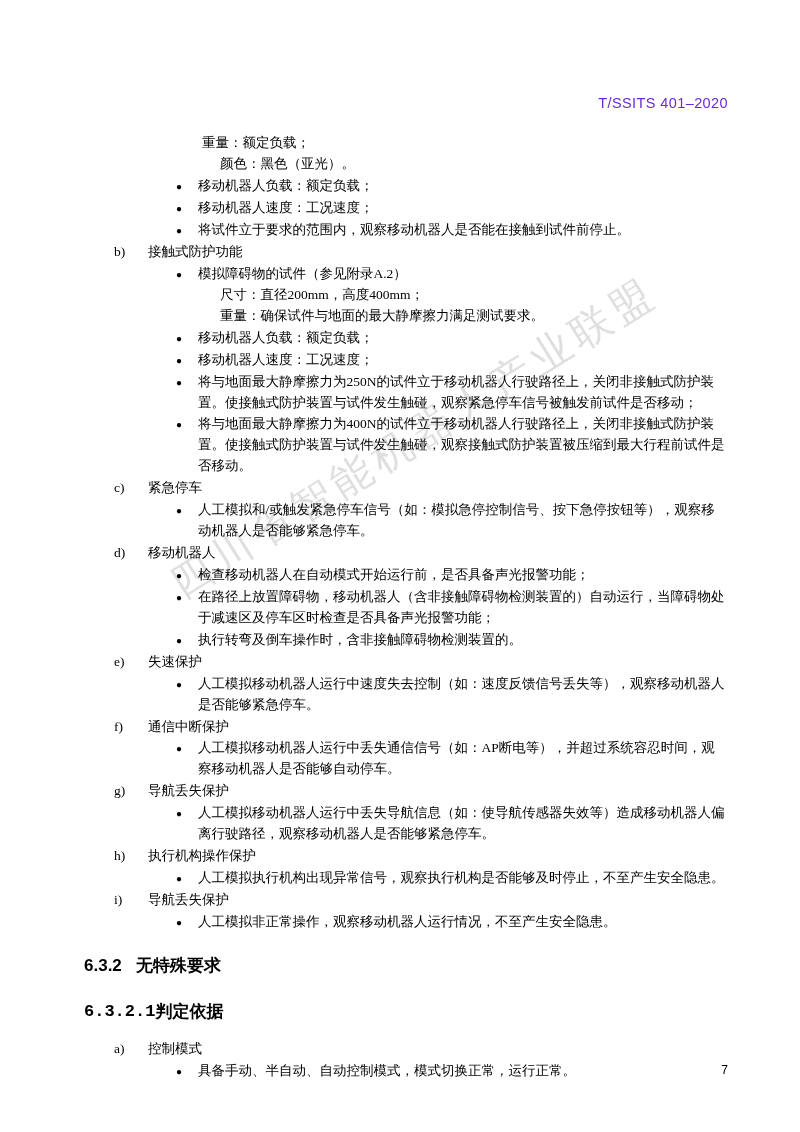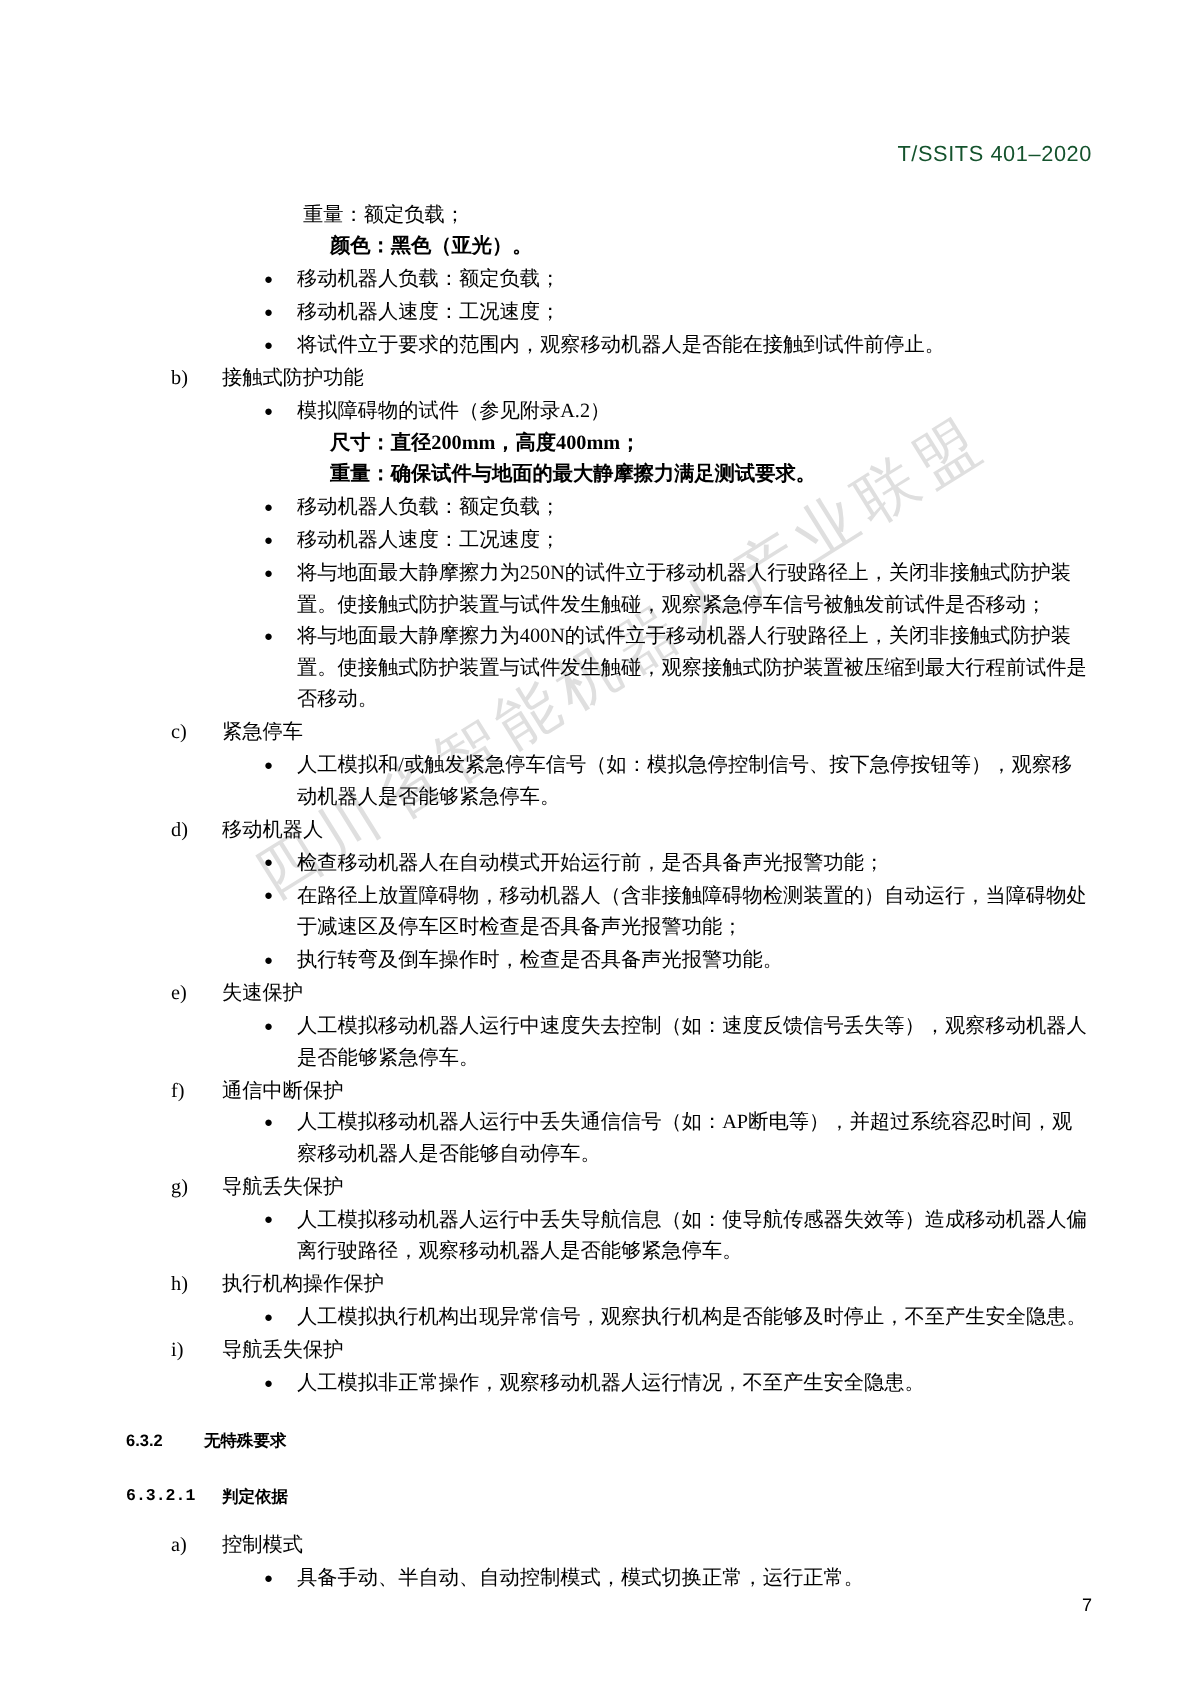--- a/index.html
+++ b/index.html
@@ -20,38 +20,37 @@
     width: 800px;
     height: 1132px;
     box-sizing: border-box;
     padding: 95px 72px 40px 72px;
   }
   .header {
     text-align: right;
     font-size: 14.5px;
     letter-spacing: 0.4px;
     font-family: "Liberation Sans", sans-serif;
-    color: #14532d;
+    color: #6d28d9;
     margin-bottom: 22px;
   }
   .content {
     font-size: 13.5px;
     line-height: 1.55;
     position: relative;
     z-index: 2;
   }
 
   
   .lvl-sub {           
     margin-left: 130px;
     text-indent: 0;
   }
   .lvl-sub2 {
     margin-left: 148px;
-    font-weight: bold;
   }
   .item-letter {
     display: flex;
     margin-left: 42px;
     margin-top: 1px;
   }
   .item-letter .lbl {
     width: 34px;
     flex: 0 0 34px;
     font-family: "Liberation Serif", serif;
@@ -72,21 +71,21 @@
   }
   .bullet-row .txt {
     flex: 1 1 auto;
   }
   .sec-head {
     display: flex;
     margin-left: 12px;
     margin-top: 20px;
     margin-bottom: 6px;
     font-family: "Liberation Sans", sans-serif;
-    font-size: 11px;
+    font-size: 17px;
     font-weight: bold;
   }
   .sec-head .num {
     flex: 0 0 52px;
   }
   .sec-head.wide .num {
     flex: 0 0 64px;
     font-family: Liberation Mono, monospace;
   }
   .spacer-sm { height: 6px; }
@@ -197,21 +196,21 @@
     <div class="bullet-row">
       <span class="dot">●</span>
       <span class="txt">检查移动机器人在自动模式开始运行前，是否具备声光报警功能；</span>
     </div>
     <div class="bullet-row">
       <span class="dot">●</span>
       <span class="txt">在路径上放置障碍物，移动机器人（含非接触障碍物检测装置的）自动运行，当障碍物处于减速区及停车区时检查是否具备声光报警功能；</span>
     </div>
     <div class="bullet-row">
       <span class="dot">●</span>
-      <span class="txt">执行转弯及倒车操作时，检查是否具备声光报警功能。</span>
+      <span class="txt">执行转弯及倒车操作时，含非接触障碍物检测装置的。</span>
     </div>
 
     <div class="item-letter">
       <span class="lbl">e)</span>
       <span class="txt">失速保护</span>
     </div>
     <div class="bullet-row">
       <span class="dot">●</span>
       <span class="txt">人工模拟移动机器人运行中速度失去控制（如：速度反馈信号丢失等），观察移动机器人是否能够紧急停车。</span>
     </div>

